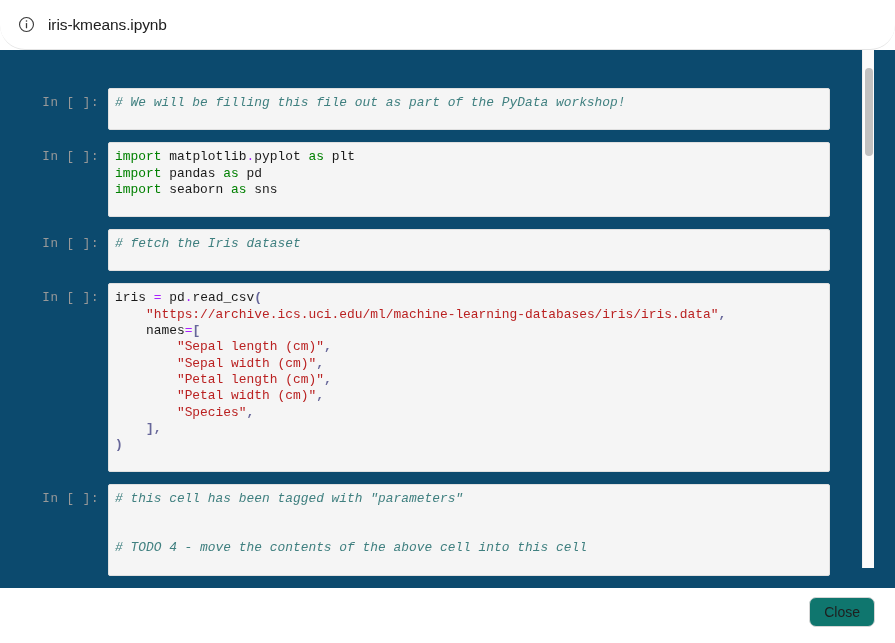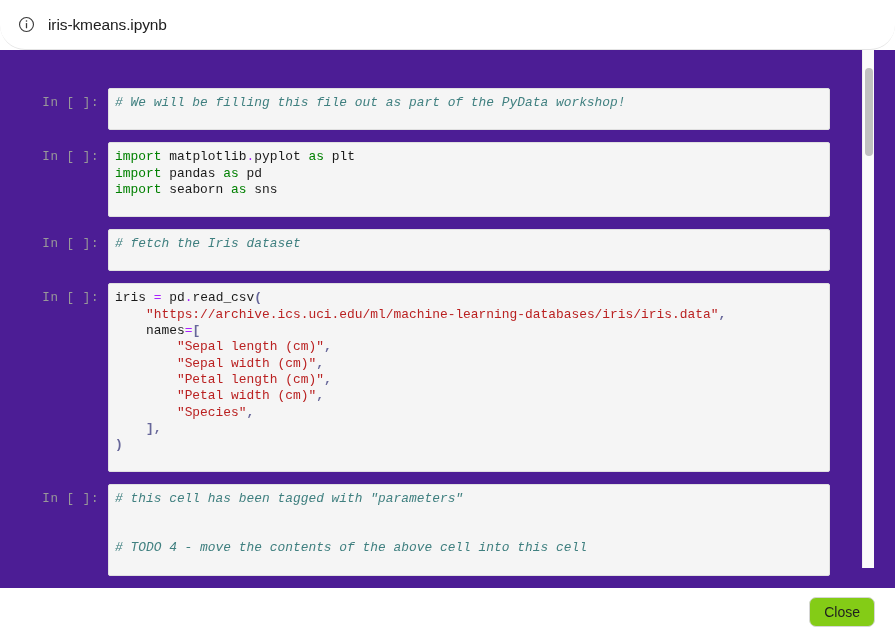--- a/index.html
+++ b/index.html
@@ -34,21 +34,21 @@
     color: #202020;
     letter-spacing: -0.1px;
     font-family: "Liberation Sans", sans-serif;
   }
 
   
   .notebook {
     position: absolute;
     top: 50px; left: 0;
     width: 895px; height: 538px;
-    background: #4c1d95;
+    background: #0c4a6e;
     overflow: hidden;
   }
   .cells {
     position: absolute;
     top: 0; left: 0;
     width: 858px;
     padding-top: 38px;
   }
 
   .cell-row {
@@ -121,21 +121,21 @@
     width: 895px; height: 55px;
     background: #ffffff;
   }
   .close-button {
     position: absolute;
     right: 20px;
     top: 9px;
     min-width: 60px;
     height: 30px;
     padding: 0 14px;
-    background: #84cc16;
+    background: #0f766e;
     border: 1px solid #d6d6d6;
     border-radius: 7px;
     font-family: "Liberation Sans", sans-serif;
     font-size: 14px;
     color: #1f1f1f;
     cursor: pointer;
   }
 </style>
 </head>
 <body>

